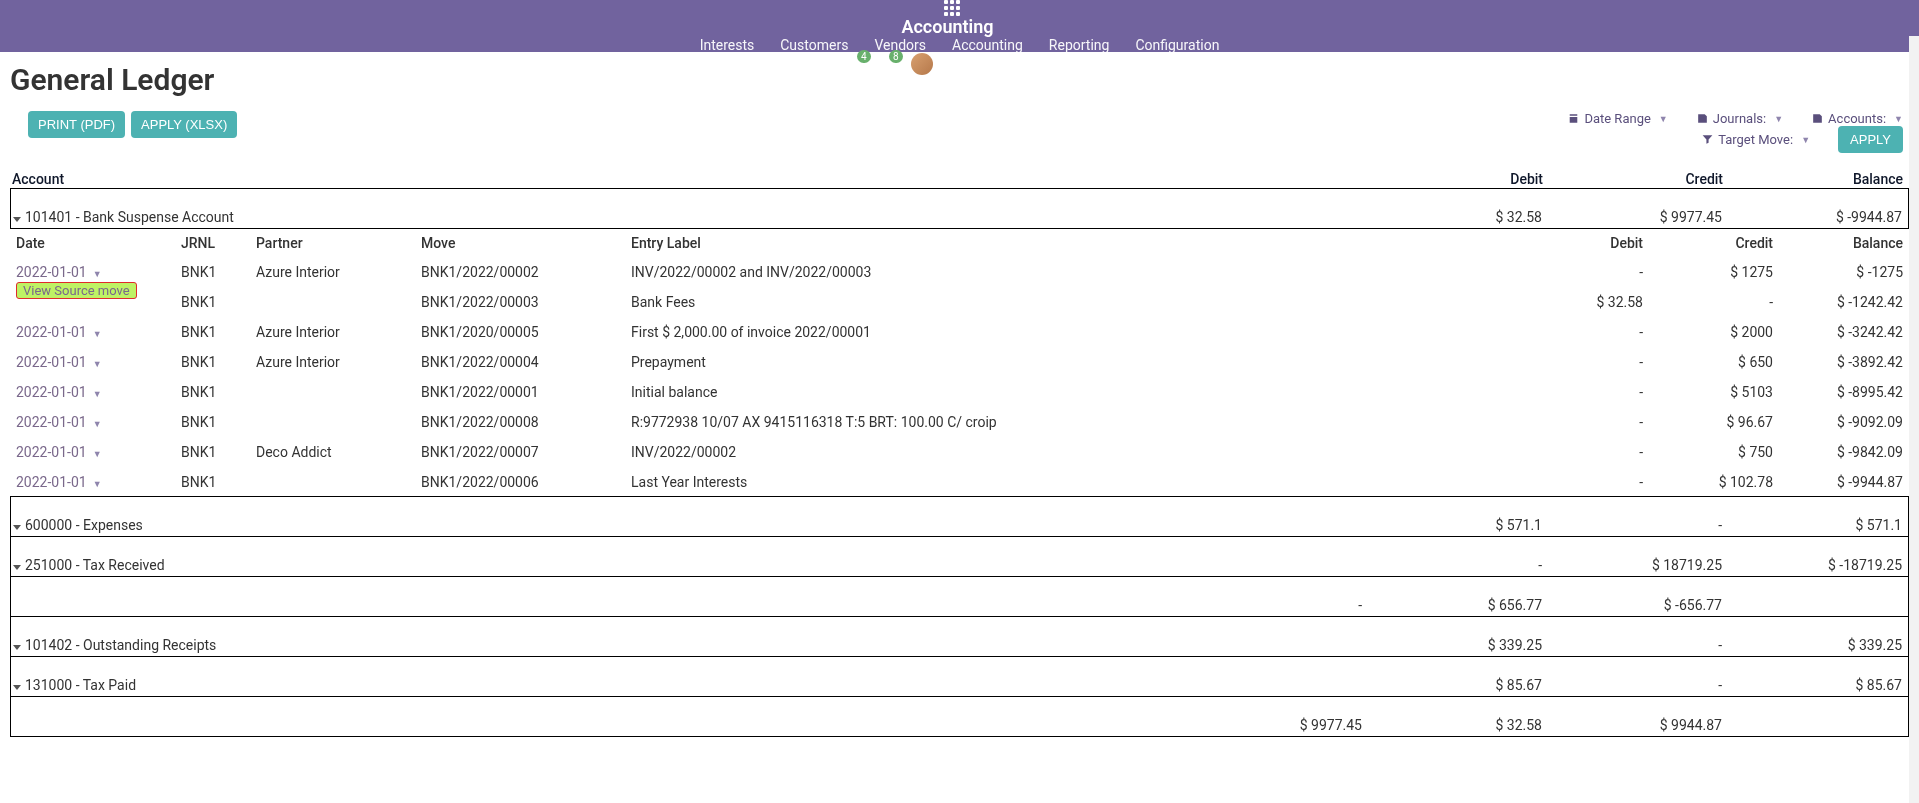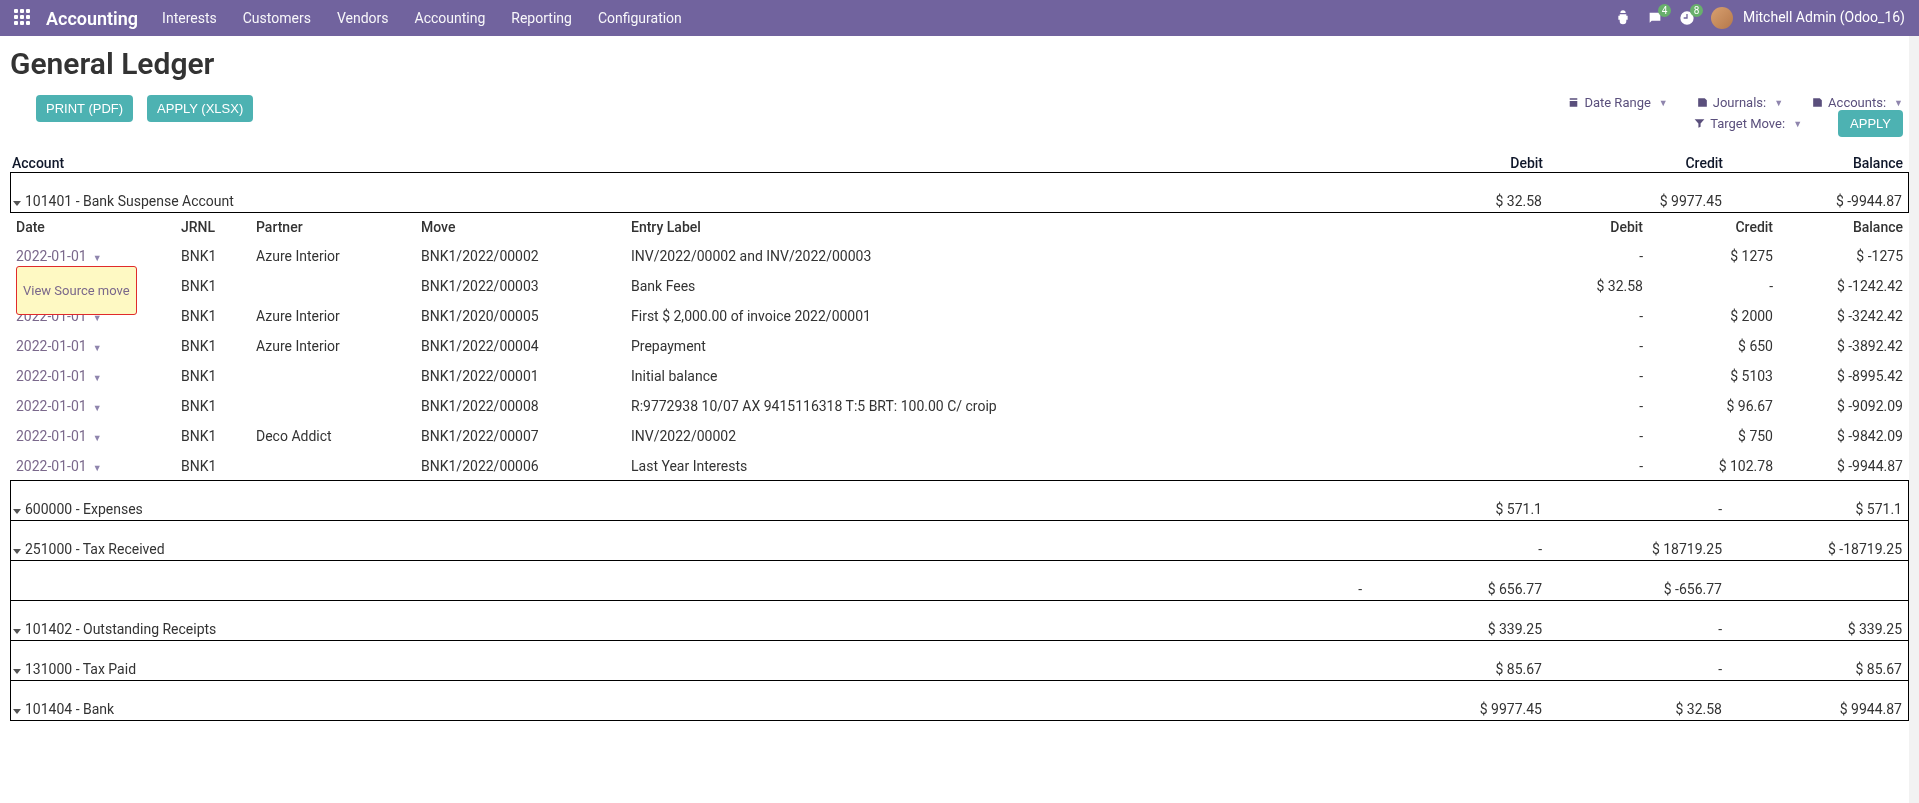--- a/index.html
+++ b/index.html
@@ -5,60 +5,61 @@
   * { box-sizing: border-box; }
   body { margin: 0; font-family: -apple-system, BlinkMacSystemFont, "Segoe UI", Roboto, "Helvetica Neue", Arial, sans-serif; font-size: 14px; color: #333; background: #fff; }
   a { color: #7a688b; text-decoration: none; }
 
   
   .topnav {
     background: #71639e;
     color: #fff;
     display: flex;
     align-items: center;
-    height: 36px;
-    padding: 16px 14px;
+    height: 52px;
+    padding: 0 14px;
     font-size: 14px;
+    flex-direction: column;
   }
   .topnav .apps-icon { width: 18px; height: 18px; display: grid; grid-template-columns: repeat(3,4px); grid-template-rows: repeat(3,4px); gap:2px; margin-right: 14px; }
   .topnav .apps-icon span { background:#fff; border-radius:1px; }
   .topnav .app-name { font-weight:600; font-size:18px; margin-right: 24px; }
   .topnav .menu { display:flex; gap: 26px; flex:1; }
   .topnav .menu a { color:#fff; opacity:.95; }
   .topnav .right { display:flex; align-items:center; gap:16px; }
   .topnav .badge-wrap { position:relative; display:inline-flex; align-items:center; }
   .topnav .badge { position:absolute; top:-6px; right:-8px; background:#68b06c; color:#fff; font-size:10px; padding:0 4px; border-radius:7px; line-height:13px; }
   .topnav .avatar { width:22px; height:22px; border-radius:50%; background:linear-gradient(135deg,#d8a070,#b5784a); display:inline-block; margin-right:6px; vertical-align:middle;}
   .topnav svg { width:16px; height:16px; fill:#fff; }
 
   
   .page-wrap { padding: 6px 10px 4px 10px; }
   h1.page-title { font-size: 30px; font-weight:600; margin: 4px 0 14px 0; color:#333; }
   .toolbar-row { display:flex; justify-content:space-between; align-items:flex-start; }
   .btns { display:flex; gap:6px; margin-left: 18px;}
-  .btn { background:#4db2b2; color:#fff; border:none; padding:6px 10px; border-radius:4px; font-size:13px; cursor:pointer;margin-left:8px; }
+  .btn { background:#4db2b2; color:#fff; border:none; padding:6px 10px; border-radius:4px; font-size:13px; cursor:pointer; }
   .btn-apply { background:#4db2b2; color:#fff; padding:6px 12px; border-radius:4px; }
   .filters { display:flex; flex-direction:column; align-items:flex-end; padding-right: 6px;}
   .filters .row { display:flex; gap:28px; align-items:center; }
   .filter-link { color:#5a4f7c; cursor:pointer; display:inline-flex; align-items:center; gap:4px; font-size:13px; }
   .filter-link svg { width:13px; height:13px; fill:#5a4f7c; }
   .caret { font-size:9px; margin-left:4px; color:#8f85ad; }
   .hdr-row { display:grid; grid-template-columns: 1fr 180px 180px 180px; align-items:center; border-bottom:0px; padding: 4px 6px 2px 2px; color:#0f172a; font-weight:500;}
   .acct-row { display:grid; grid-template-columns: 1fr 180px 180px 180px; align-items:center; border:1px solid #000; padding:20px 6px 3px 2px; margin-top:-1px; }
   .acct-row .name { cursor:pointer; }
   .caret-down { display:inline-block; width:0; height:0; border-left:4px solid transparent; border-right:4px solid transparent; border-top:5px solid #555; margin-right:4px; }
   .num { text-align:right; }
 
   .sub-hdr { display:grid; grid-template-columns: 165px 75px 165px 210px 1fr 130px 130px 130px; padding:6px 6px; font-weight:500; border-bottom:0px; }
   .ln { display:grid; grid-template-columns: 165px 75px 165px 210px 1fr 130px 130px 130px; padding:7px 6px; }
   .ln a.date { color:#7a688b; }
   .ln .mini-caret { font-size:9px; margin-left:6px; color:#8f85ad; }
 
   .popover { position:relative; display:inline-block; }
-  .popover-content { position:absolute; top:18px; left:0; background:#fef9c3; border:1.5px solid #e02b2b; padding:16px 6px; border-radius:3px; font-size:13px; color:#7a688b; white-space:nowrap; z-index:5;}
+  .popover-content { position:absolute; top:18px; left:0; background:#bef264; border:1.5px solid #e02b2b; padding:0 6px; border-radius:3px; font-size:13px; color:#7a688b; white-space:nowrap; z-index:5;}
 
   
   body::after {
     content:"";
     position:fixed;
     top:36px;
     right:0;
     width:10px;
     height: calc(100% - 36px);
     background:#f2f2f2;
@@ -288,20 +289,19 @@
         <div class="num">-</div>
         <div class="num">$ 339.25</div>
       </div>
       <div class="acct-row">
         <div class="name"><span class="caret-down"></span><span>131000 - Tax Paid</span></div>
         <div class="num">$ 85.67</div>
         <div class="num">-</div>
         <div class="num">$ 85.67</div>
       </div>
       <div class="acct-row">
-        <div class="name"><span class="caret-down"></span><span>101404 - Bank</span></div>
         <div class="num">$ 9977.45</div>
         <div class="num">$ 32.58</div>
         <div class="num">$ 9944.87</div>
       </div>
     </div>
 
 </div>
 
 </body></html>

